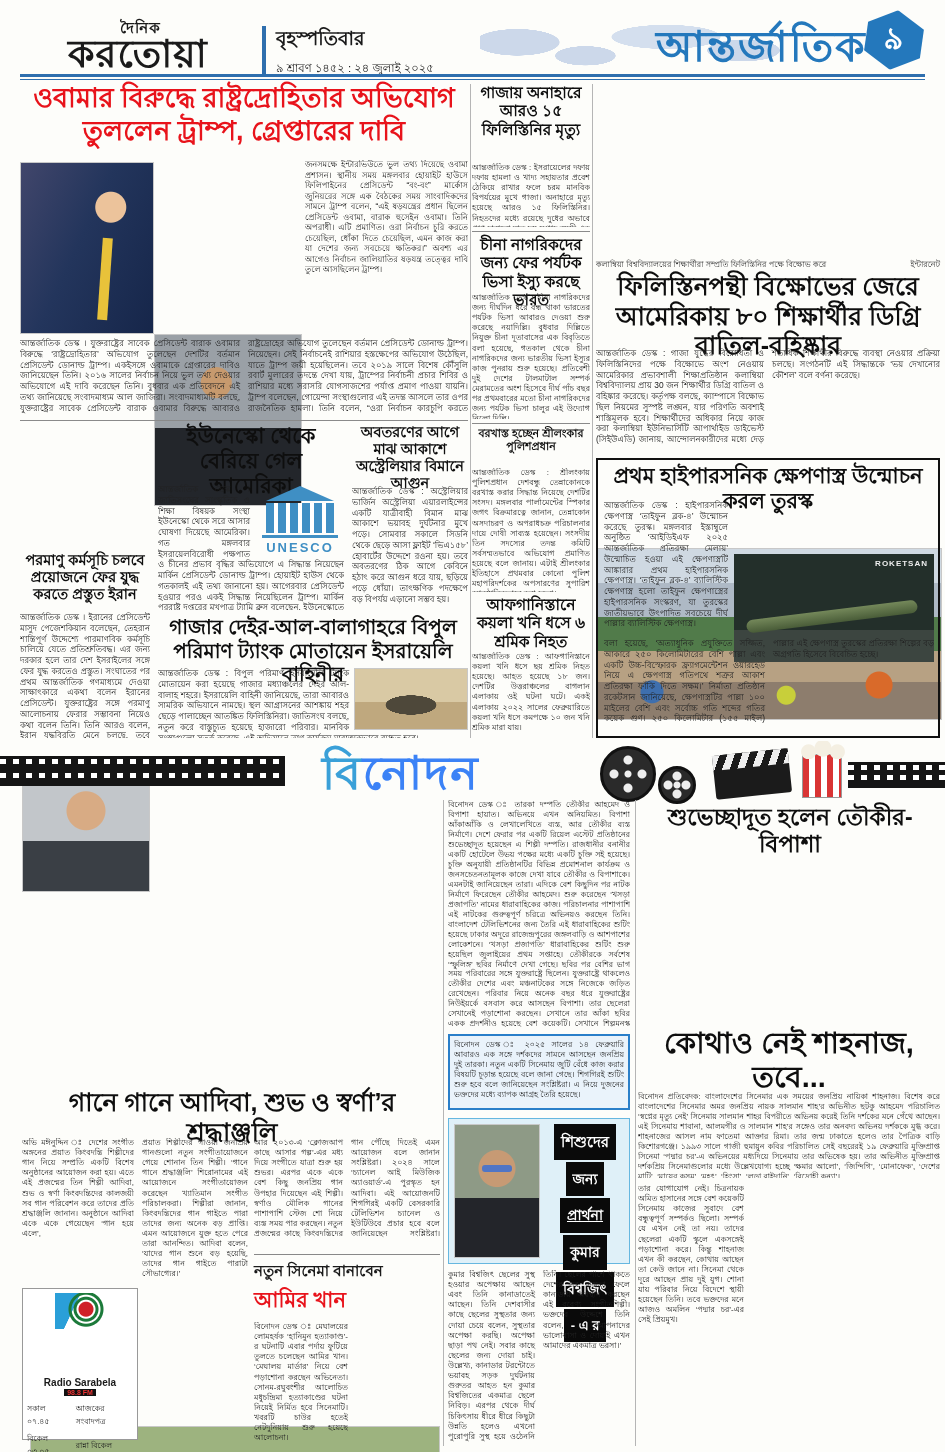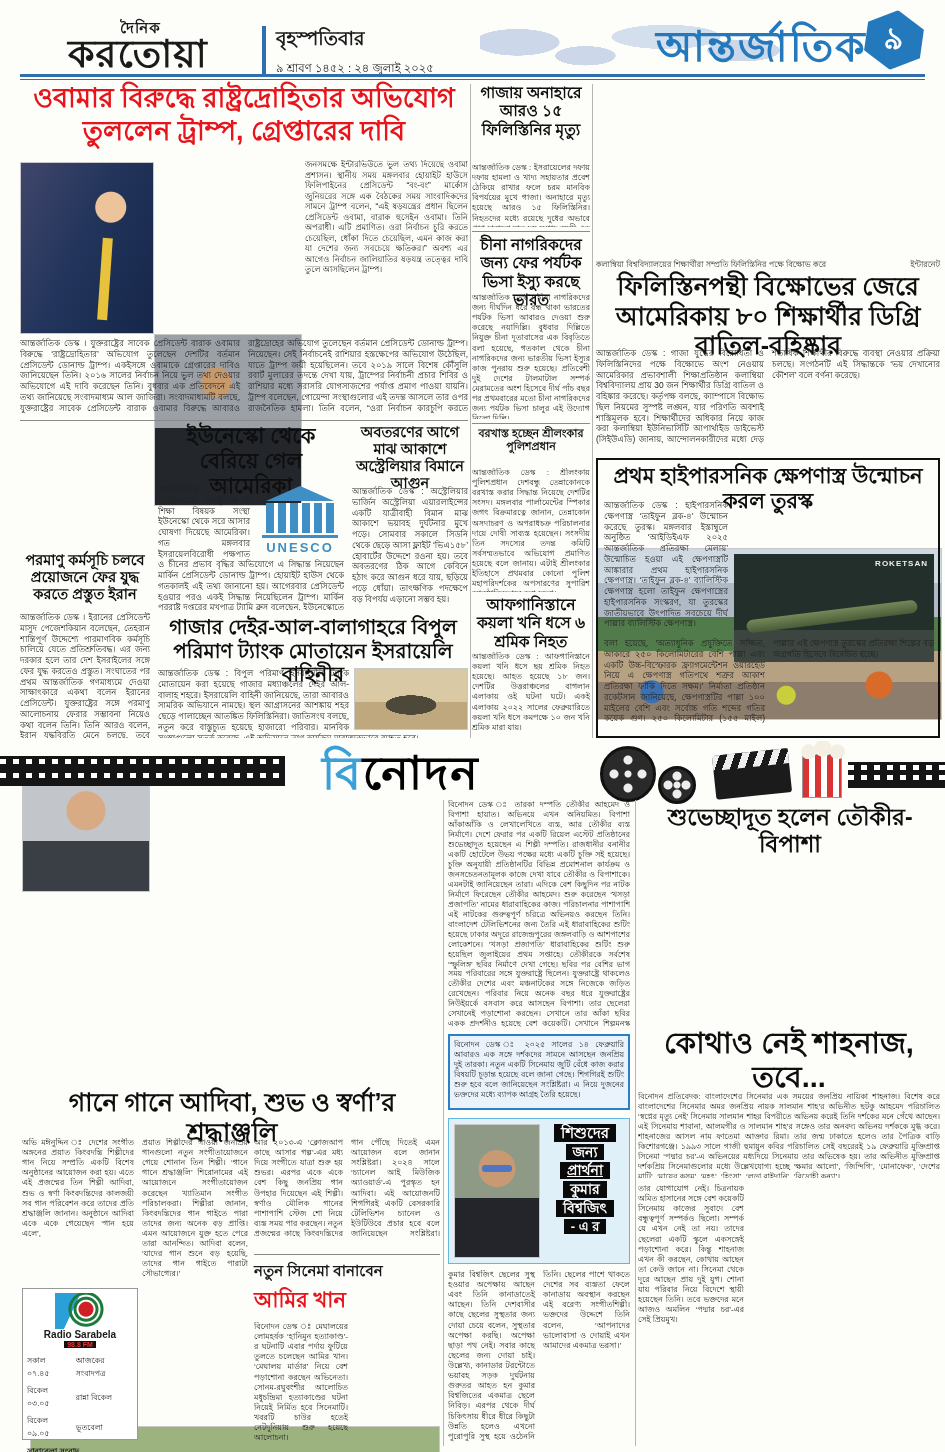--- a/index.html
+++ b/index.html
@@ -42,21 +42,21 @@
      background:linear-gradient(#74885a,#495c38);transform:rotate(-7deg);}
   .ph-group{background-color:#9db37f;background-image:
      radial-gradient(circle at 15% 24%,#e9c5a8 0 16px,transparent 17px),
      radial-gradient(circle at 50% 19%,#d9ab85 0 16px,transparent 17px),
      radial-gradient(circle at 84% 25%,#e3b896 0 16px,transparent 17px),
      linear-gradient(90deg,#e8a7b8 0 30%,#3a3f4a 35% 64%,#8aa3c6 69% 100%);
      background-size:auto,auto,auto,100% 66%;background-position:0 0,0 0,0 0,0 100%;background-repeat:no-repeat;}
   .ph-bish{background-image:radial-gradient(circle at 50% 33%,#c79a74 0 18px,transparent 19px),linear-gradient(180deg,#8e9a86 0 55%,#23252a 55% 100%);}
   .ph-bish::after{content:"";position:absolute;left:32%;top:30%;width:36%;height:7px;border-radius:3px;background:#3b6fd4;opacity:.85;}
   
-  .ent-a{color:#3aa0d8;} .ent-b{color:#000000;}
+  .ent-a{color:#3aa0d8;} .ent-b{color:#3b82f6;}
   .ent-title{font-size:46px;font-weight:bold;letter-spacing:2px;}
   .strip{background-color:#151515;background-image:
      repeating-linear-gradient(90deg,#fff 0 6px,rgba(0,0,0,0) 6px 13px),
      repeating-linear-gradient(90deg,#fff 0 6px,rgba(0,0,0,0) 6px 13px);
      background-size:100% 5px,100% 5px;background-position:0 3px,0 calc(100% - 8px);background-repeat:no-repeat;}
   .reel{border-radius:50%;background:
      radial-gradient(circle at 50% 22%,#eee 0 4px,transparent 5px),
      radial-gradient(circle at 22% 50%,#eee 0 4px,transparent 5px),
      radial-gradient(circle at 78% 50%,#eee 0 4px,transparent 5px),
      radial-gradient(circle at 50% 78%,#eee 0 4px,transparent 5px),
@@ -76,24 +76,24 @@
   .unesco .colz{height:30px;width:68px;margin:2px auto 0;background:repeating-linear-gradient(90deg,#3f8fc4 0 8px,#fff 8px 12px);}
   .unesco .base{height:3px;width:76px;margin:2px auto;background:#3f8fc4;}
   .unesco .txt{color:#3f8fc4;font-weight:bold;font-size:13px;letter-spacing:2px;}
   
   .radiobox{border:1px solid #999;background:#fff;font-size:8px;}
   .radiologo{width:50px;height:36px;margin:4px auto 0;background:
      radial-gradient(circle at 62% 45%,#cf2027 0 7px,transparent 8px),
      radial-gradient(circle at 62% 45%,transparent 0 9px,#1c7a3a 10px 12px,transparent 13px),
      radial-gradient(circle at 62% 45%,transparent 0 14px,#1c7a3a 15px 17px,transparent 18px),
      linear-gradient(115deg,#2a9fd8 0 38%,transparent 39%);}
-  .radioname{font-weight:bold;font-size:10px;text-align:center;}
+  .radioname{font-weight:bold;font-size:10px;text-align:center;margin-top:48px;}
   .radiofm{display:inline-block;background:#111;color:#e33;font-size:7px;padding:0 3px;font-weight:bold;}
   .sched td{padding:1px 2px;font-size:7.8px;}
-  .blklabel{display:inline-block;background:#0a0a0a;color:#fff;font-weight:bold;padding:1px 7px;margin:1px 0;}
+  .blklabel{display:inline-block;background:#0a0a0a;color:#fff;font-weight:bold;padding:10px 7px;margin:1px 0;}
 </style>
 </head>
 <body>
 
 <div id="page">
 
   <div class="abs" style="left:68px;top:20px;width:200px;">
     <div class="mast-small">দৈনিক</div>
     <div class="mast-big">করতোয়া</div>
   </div>

